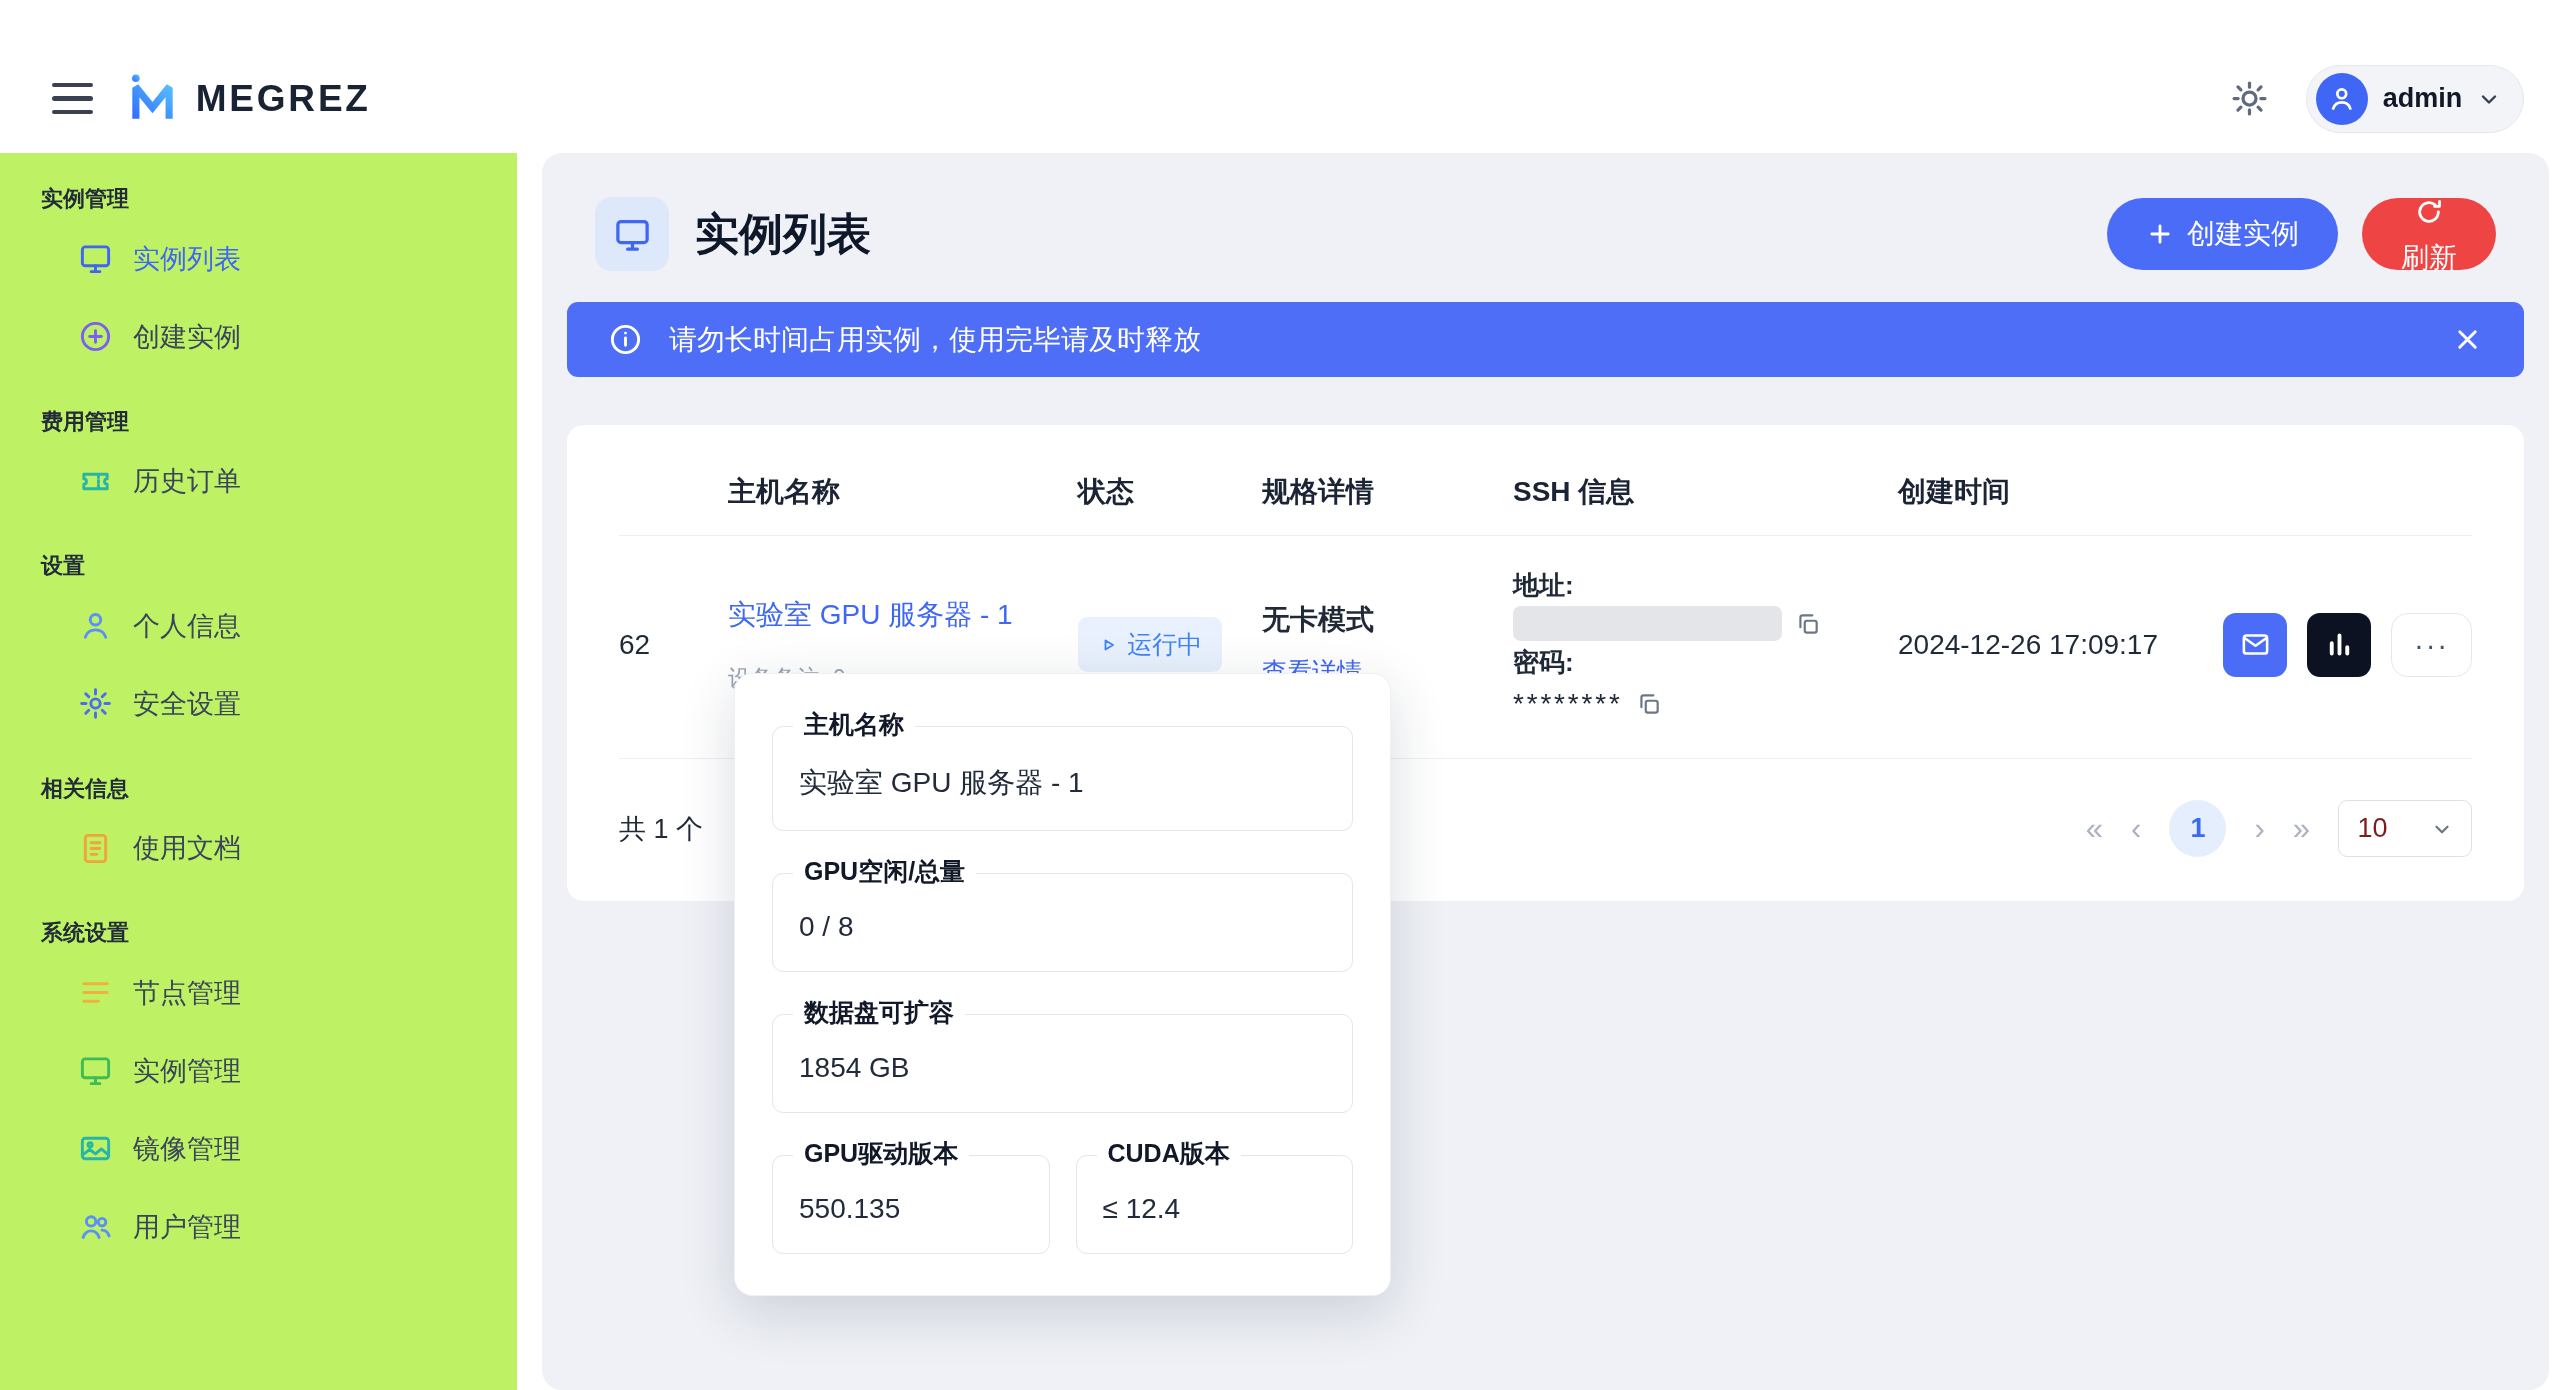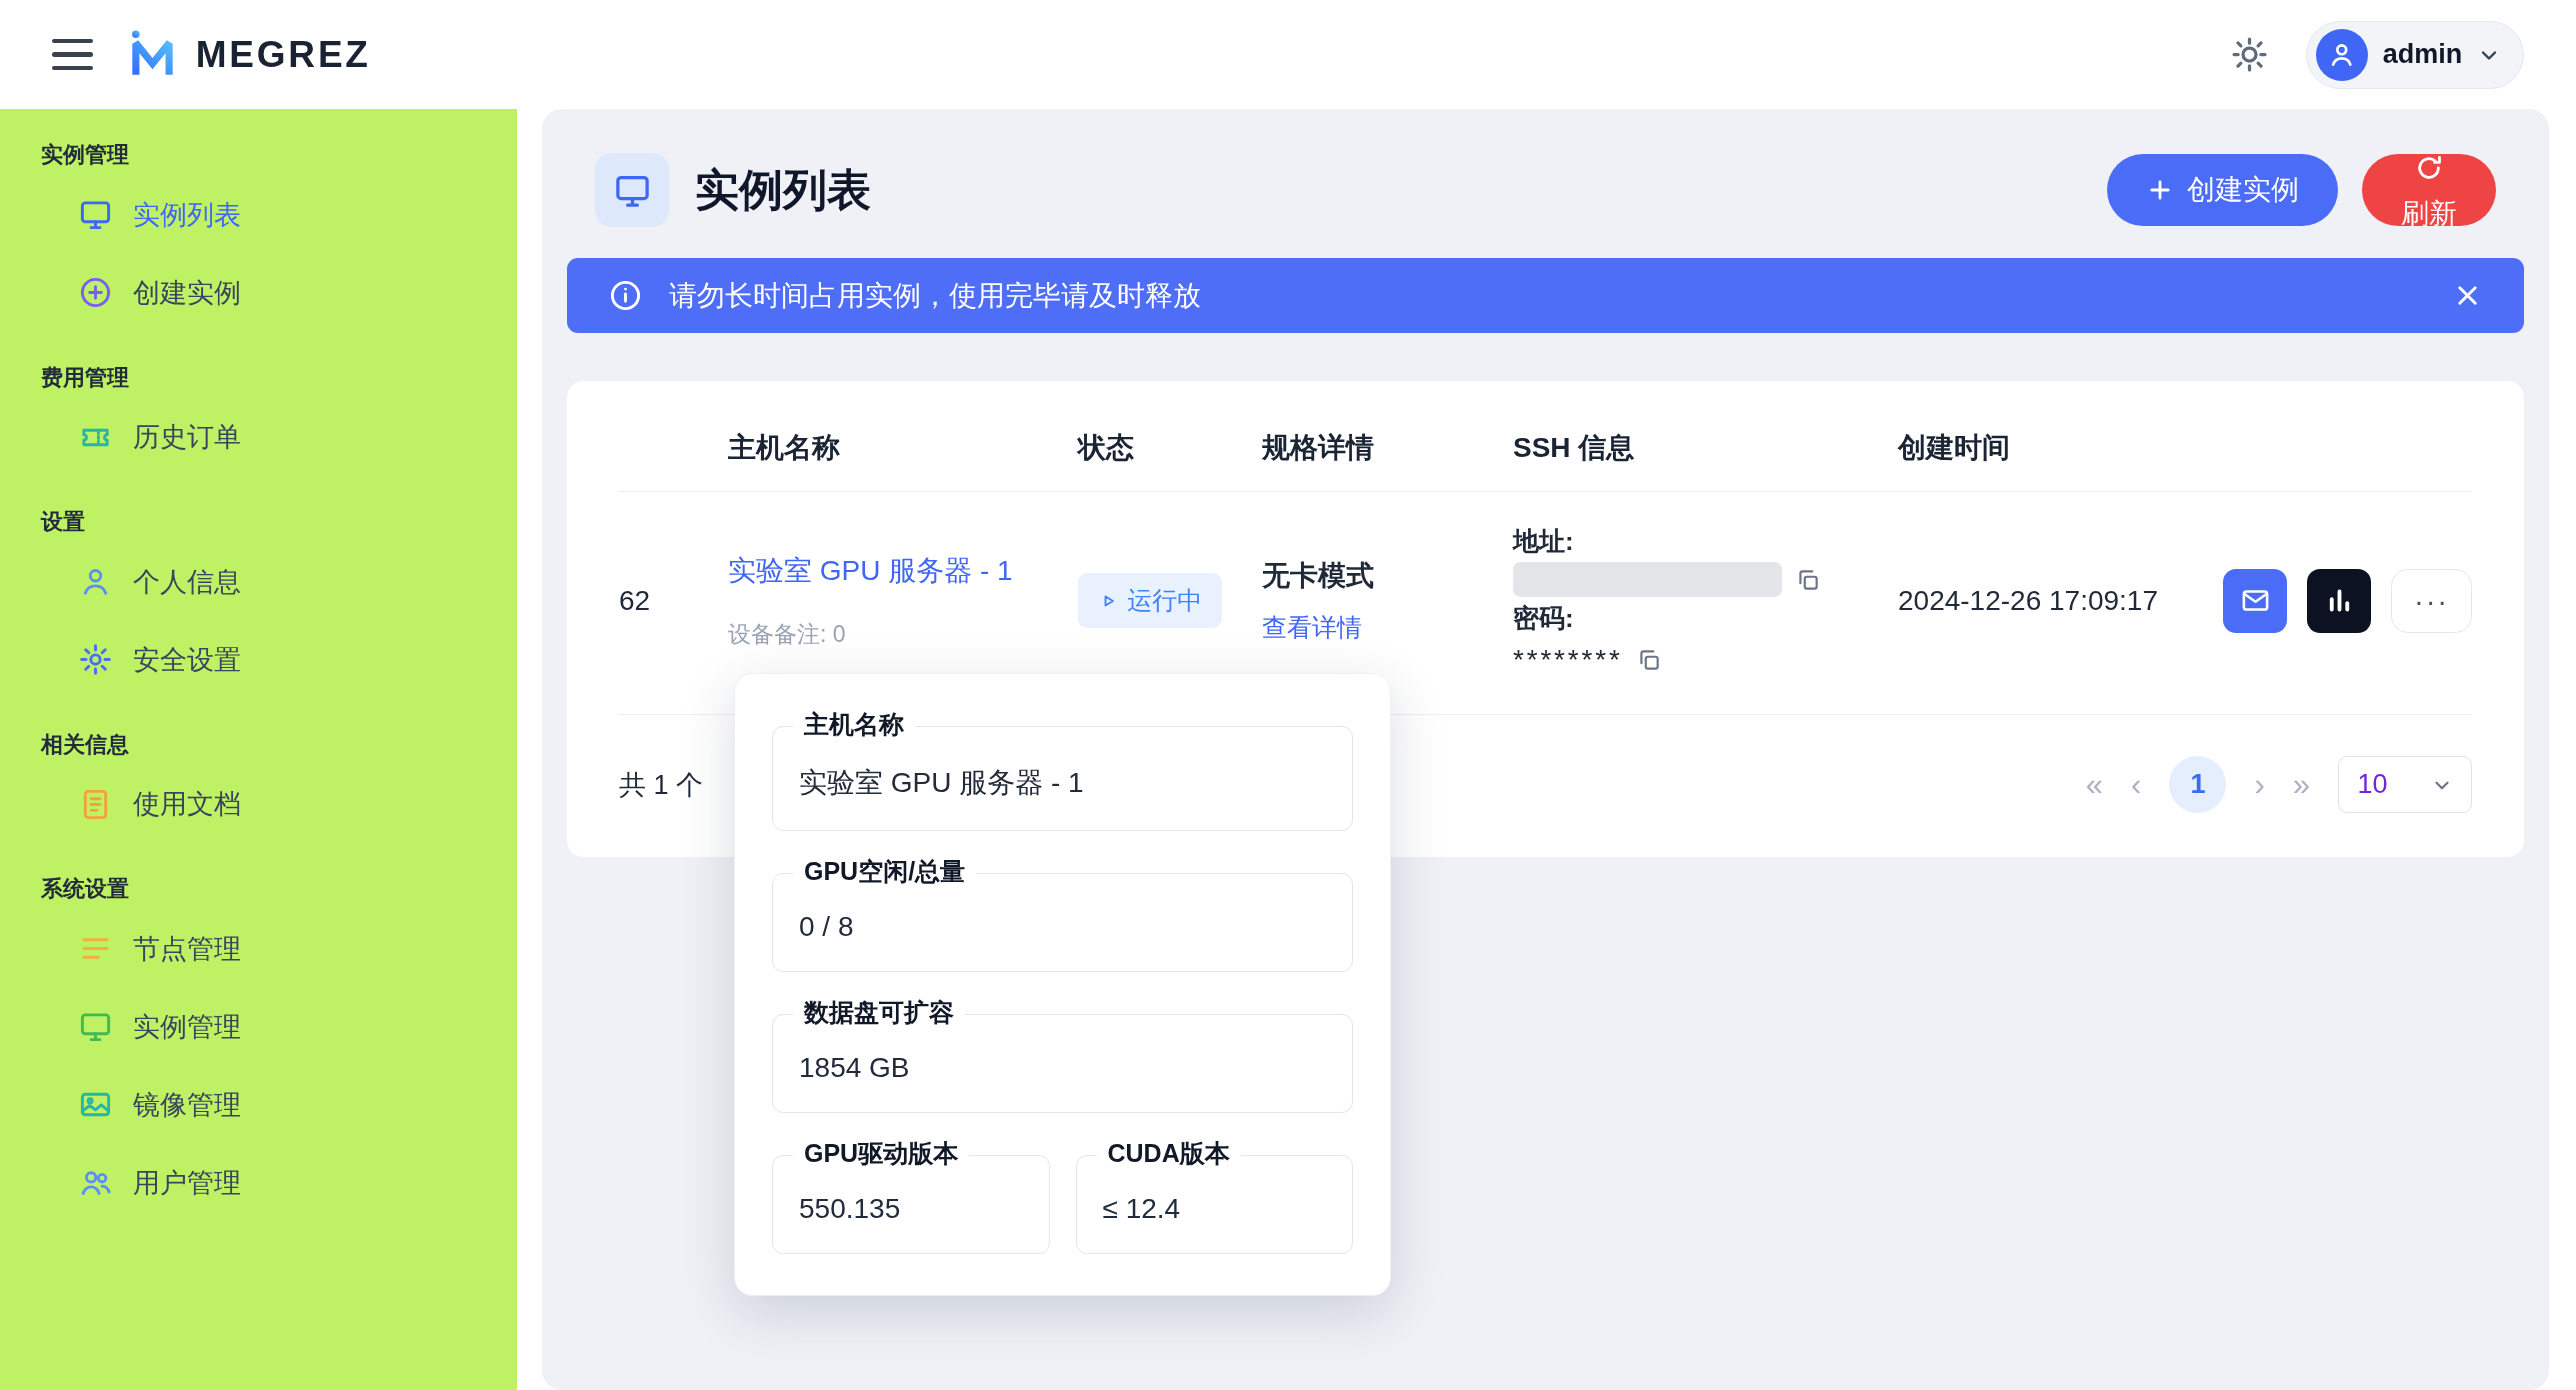--- a/index.html
+++ b/index.html
@@ -1,21 +1,21 @@
 <!DOCTYPE html>
 <html style="font-size:14.7px"><head>
 <meta charset="utf-8">
 <style>
   * { margin:0; padding:0; box-sizing:border-box; }
   html,body { width:2576px; height:1390px; overflow:hidden; }
   body { font-family:"Liberation Sans","DejaVu Sans",sans-serif; background:#fff; color:#1f2937; }
   .app { position:relative; width:2576px; height:1390px; display:flex; flex-direction:column; overflow:hidden; }
 
   
-  .topbar { height:109px; flex:0 0 109px; display:flex; align-items:center; justify-content:space-between; padding:0 52px; background:#fff; }
+  .topbar { height:109px; flex:0 0 109px; display:flex; align-items:center; justify-content:space-between; padding:0 52px; background:#fff;margin-top:44px; }
   .topbar-left { display:flex; align-items:center; gap:31px; }
   .hamburger { width:41px; height:31px; display:flex; flex-direction:column; justify-content:space-between; background:none; border:none; cursor:pointer; }
   .hamburger span { display:block; height:4.1px; border-radius:2.8px; background:#3a4150; }
   .logo { display:flex; align-items:center; gap:14.7px; }
   .logo-text { font-size:37px; font-weight:600; letter-spacing:2.8px; color:#1a2333; }
   .topbar-right { display:flex; align-items:center; gap:37px; }
   .icon-btn { background:none; border:none; color:#5f6b7c; cursor:pointer; display:flex; align-items:center; }
   .user-chip { height:68px; border-radius:35px; background:#f2f4f8; border:0.9px solid #e5e8ef; display:flex; align-items:center; gap:14.7px; padding:0 22px 0 9.2px; cursor:pointer; }
   .avatar { width:52px; height:52px; border-radius:50%; background:#3f66f4; color:#fff; display:flex; align-items:center; justify-content:center; }
   .user-name { font-size:27px; font-weight:600; color:#111827; }
@@ -73,21 +73,21 @@
   .act-mail { background:#4a6cf7; color:#fff; }
   .act-chart { background:#0c1222; color:#fff; }
   .act-more { width:81px; background:#fff; border:1.8px solid #e3e7ee; border-radius:16.6px; color:#475467; font-size:29.5px; letter-spacing:1.8px; }
 
   
   .pager { margin-top:41px; display:flex; align-items:center; }
   .pager-total { font-size:27px; color:#1f2937; }
   .pager-controls { margin-left:auto; display:flex; align-items:center; gap:28px; }
   .pg-btn { background:none; border:none; font-size:31px; color:#aab2c0; cursor:pointer; font-family:inherit; }
   .pg-cur { width:57px; height:57px; border-radius:50%; background:#e5eefd; color:#3b6af5; font-size:27px; font-weight:600; display:flex; align-items:center; justify-content:center; }
-  .page-size { width:134px; height:57px; border:1.4px solid #dce1ea; border-radius:9.2px; background:#fff; display:flex; align-items:center; justify-content:space-between; padding:0 18.4px; font-size:27px; color:#6d28d9; cursor:pointer; }
+  .page-size { width:134px; height:57px; border:1.4px solid #dce1ea; border-radius:9.2px; background:#fff; display:flex; align-items:center; justify-content:space-between; padding:0 18.4px; font-size:27px; color:#7f1d1d; cursor:pointer; }
   .page-size .chev { color:#6b7585; }
 
   
   .popover { position:absolute; left:734px; top:673px; width:657px; background:#fff; border:0.9px solid #eef0f4; border-radius:18.4px; box-shadow:0 16.6px 55px rgba(23,35,61,.16); padding:37px 37px 41px; z-index:50; }
   .field { position:relative; border:1.8px solid #e2e6ee; border-radius:11px; padding:37px 26px 28px; margin-top:42px; }
   .field.first { margin-top:14.7px; }
   .f-label { position:absolute; top:-18.4px; left:20px; background:#fff; padding:0 11px; font-size:25px; font-weight:700; color:#111827; white-space:nowrap; }
   .f-value { font-size:28px; color:#222b3a; }
   .field-row { display:flex; gap:26px; margin-top:42px; }
   .field-row .field { flex:1; margin-top:0; }

